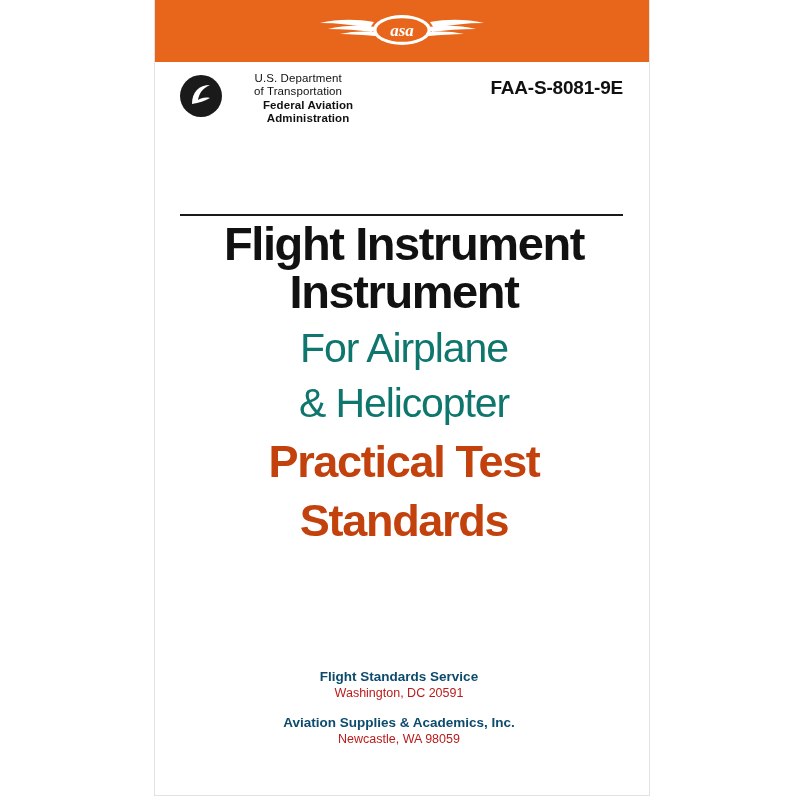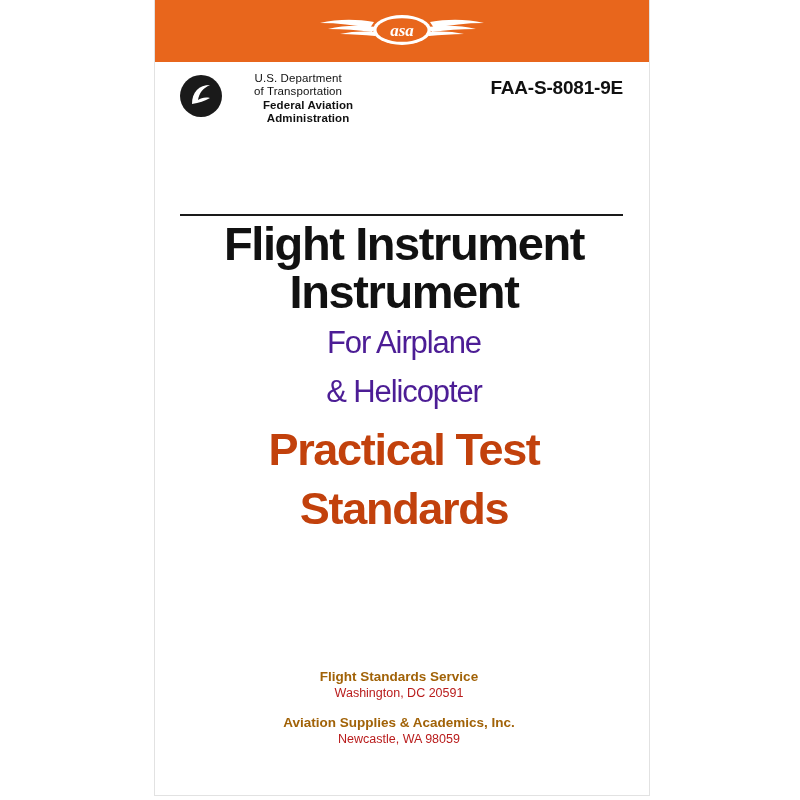--- a/index.html
+++ b/index.html
@@ -103,25 +103,25 @@
 
   .title-main {
     font-size: 47px;
     font-weight: bold;
     line-height: 48px;
     color: #111111;
     letter-spacing: -1.4px;
   }
 
   .title-sub {
-    margin-top: 4px;
-    font-size: 31px;
+    margin-top: 10px;
+    font-size: 41px;
     font-weight: normal;
     line-height: 45px;
-    color: #4c1d95;
+    color: #0f766e;
     letter-spacing: -1.1px;
   }
 
   .title-pts {
     margin-top: 12px;
     font-size: 45px;
     font-weight: bold;
     line-height: 47px;
     color: #c2410c;
     letter-spacing: -1.3px;
@@ -130,21 +130,21 @@
   
   .footer-block {
     position: absolute;
     left: 24px;
     bottom: 48px;
     width: 440px;
   }
   .footer-line-strong {
     font-size: 13.5px;
     font-weight: bold;
-    color: #a16207;
+    color: #0c4a6e;
     line-height: 17px;
   }
   .footer-line {
     font-size: 12.5px;
     color: #b91c1c;
     line-height: 16px;
   }
   .footer-gap { height: 13px; }
 </style>
 </head>

